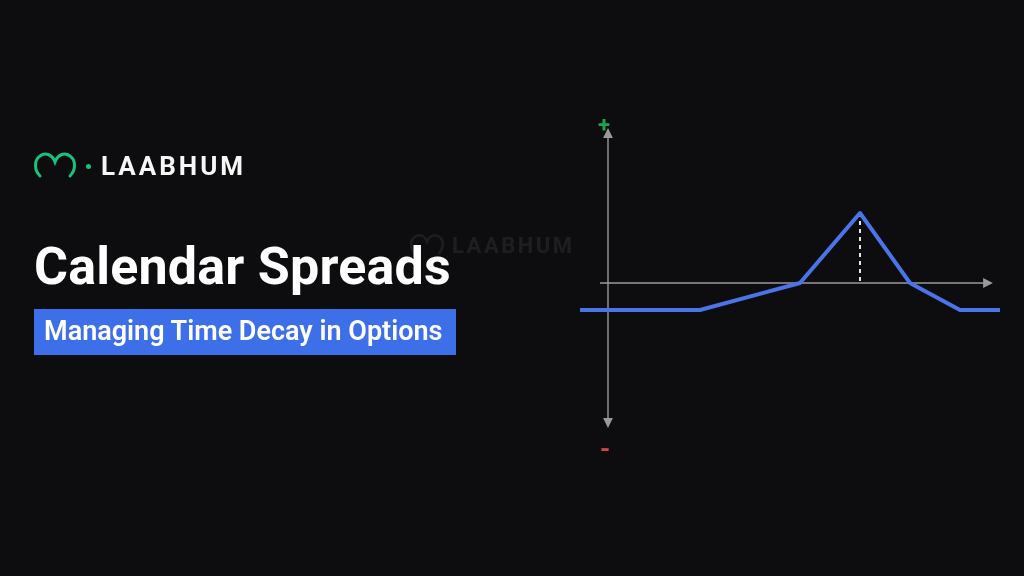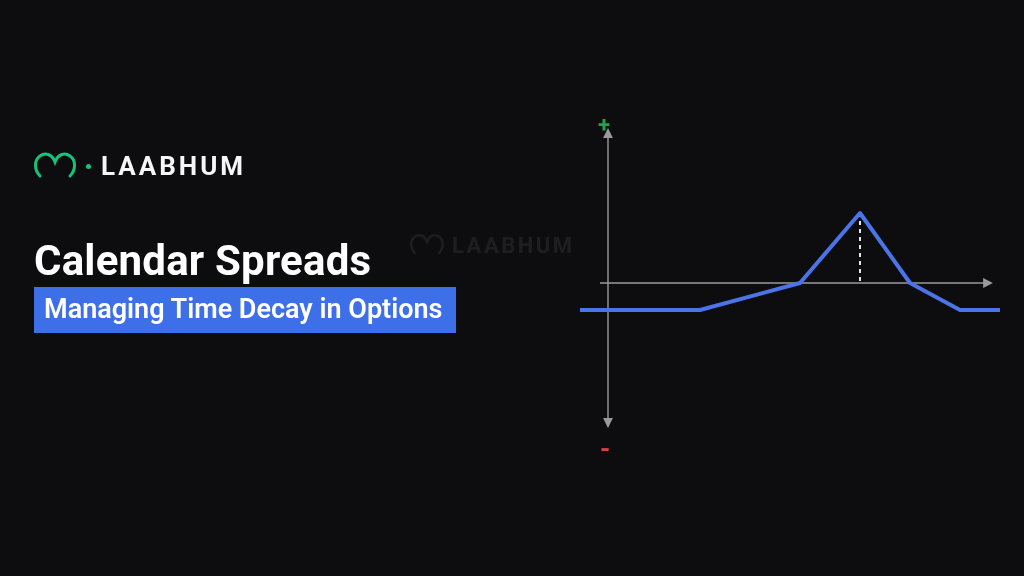--- a/index.html
+++ b/index.html
@@ -39,28 +39,28 @@
     background:#17c27b;
   }
 
   
   .heading {
     position: absolute;
     left: 34px;
     top: 236px;
   }
   .heading h1 {
-    font-size: 42px;
+    font-size: 52px;
     font-weight: 700;
     letter-spacing: 0.2px;
     color:#ffffff;
   }
   .subtitle-bar {
     display:inline-block;
-    margin-top: 2px;
+    margin-top: 12px;
     background:#3d6fe9;
     padding: 6px 14px 8px 10px;
   }
   .subtitle-bar span{
     font-size: 27px;
     font-weight: 600;
     color:#ffffff;
   }
 
   

